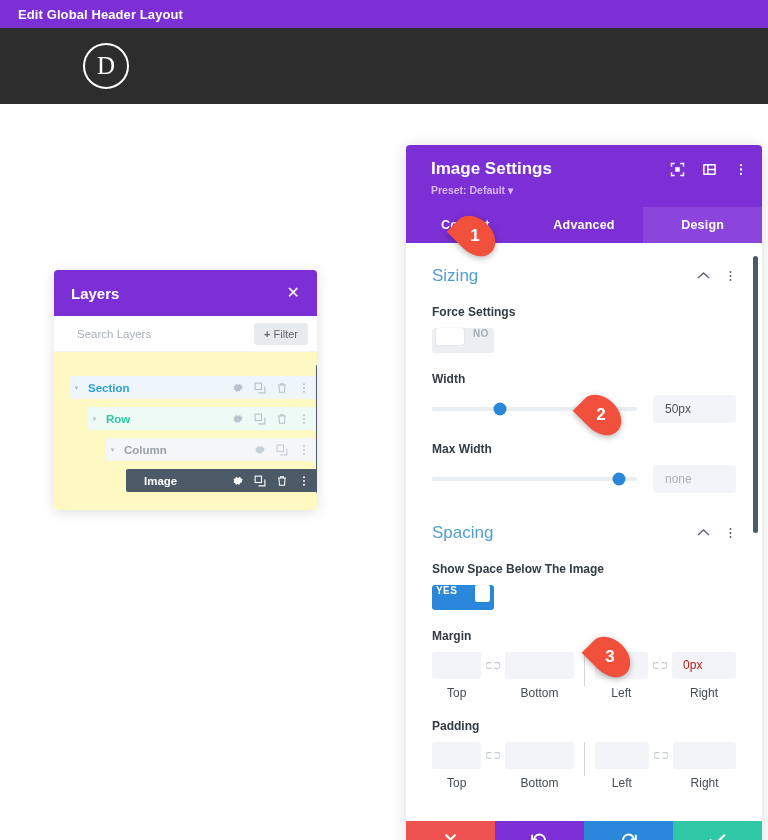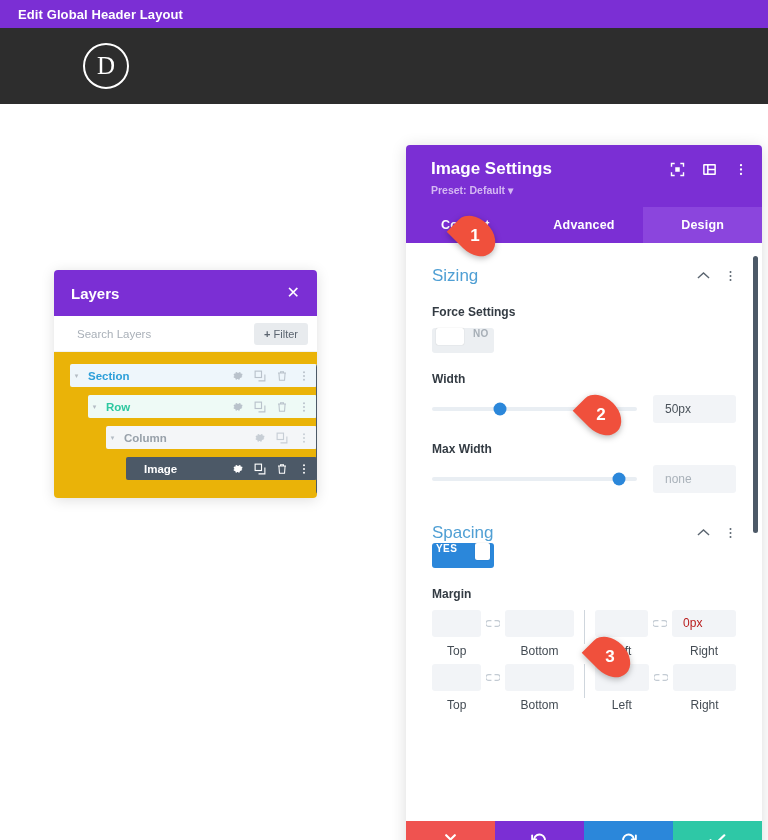--- a/index.html
+++ b/index.html
@@ -121,22 +121,22 @@
     font-size: 11px;
     color: #5c6570;
     padding: 5px 10px;
     cursor: pointer;
     white-space: nowrap;
     font-weight: 500;
   }
   .filter-plus { font-weight: bold; margin-right: 3px; }
   .layers-body {
     position: relative;
-    padding: 12px 0 18px 0;
-    background: #eab308;
+    padding: 24px 0 18px 0;
+    background: #fef9c3;
     border-top: 1px solid #f1f3f5;
   }
   .layer-row {
     display: flex;
     align-items: center;
     height: 23px;
     margin-bottom: 8px;
     border-radius: 2px;
     padding-right: 7px;
     position: relative;
@@ -635,20 +635,21 @@
           </svg>
         <svg width="13" height="14" viewBox="0 0 16 16">
             <circle cx="8" cy="3" r="1.25" fill="#5b6570"></circle>
             <circle cx="8" cy="8" r="1.25" fill="#5b6570"></circle>
             <circle cx="8" cy="13" r="1.25" fill="#5b6570"></circle>
           </svg>
       </span>
     </div>
 
     <div class="field">
+      <div class="field-label">Show Space Below The Image</div>
       <div class="toggle on">
         <span class="tlab">YES</span>
         <span class="knob"></span>
       </div>
     </div>
 
     <div class="field">
       <div class="field-label">Margin</div>
       <div class="spacing-grid">
         <div class="sp-half">
@@ -679,20 +680,21 @@
           </div>
           <div class="sp-col">
             <div class="sp-box">0px</div>
             <div class="sp-cap">Right</div>
           </div>
         </div>
       </div>
     </div>
 
     <div class="field">
+      <div class="field-label">Padding</div>
       <div class="spacing-grid">
         <div class="sp-half">
           <div class="sp-col">
             <div class="sp-box"></div>
             <div class="sp-cap">Top</div>
           </div>
           <div class="sp-link">
             <svg width="14" height="9" viewBox="0 0 18 10">
                 <path d="M7 1.2H3.5a3.8 3.8 0 0 0 0 7.6H7M11 1.2h3.5a3.8 3.8 0 0 1 0 7.6H11" fill="none" stroke="#c3cbd3" stroke-width="1.5"></path>
               </svg>

